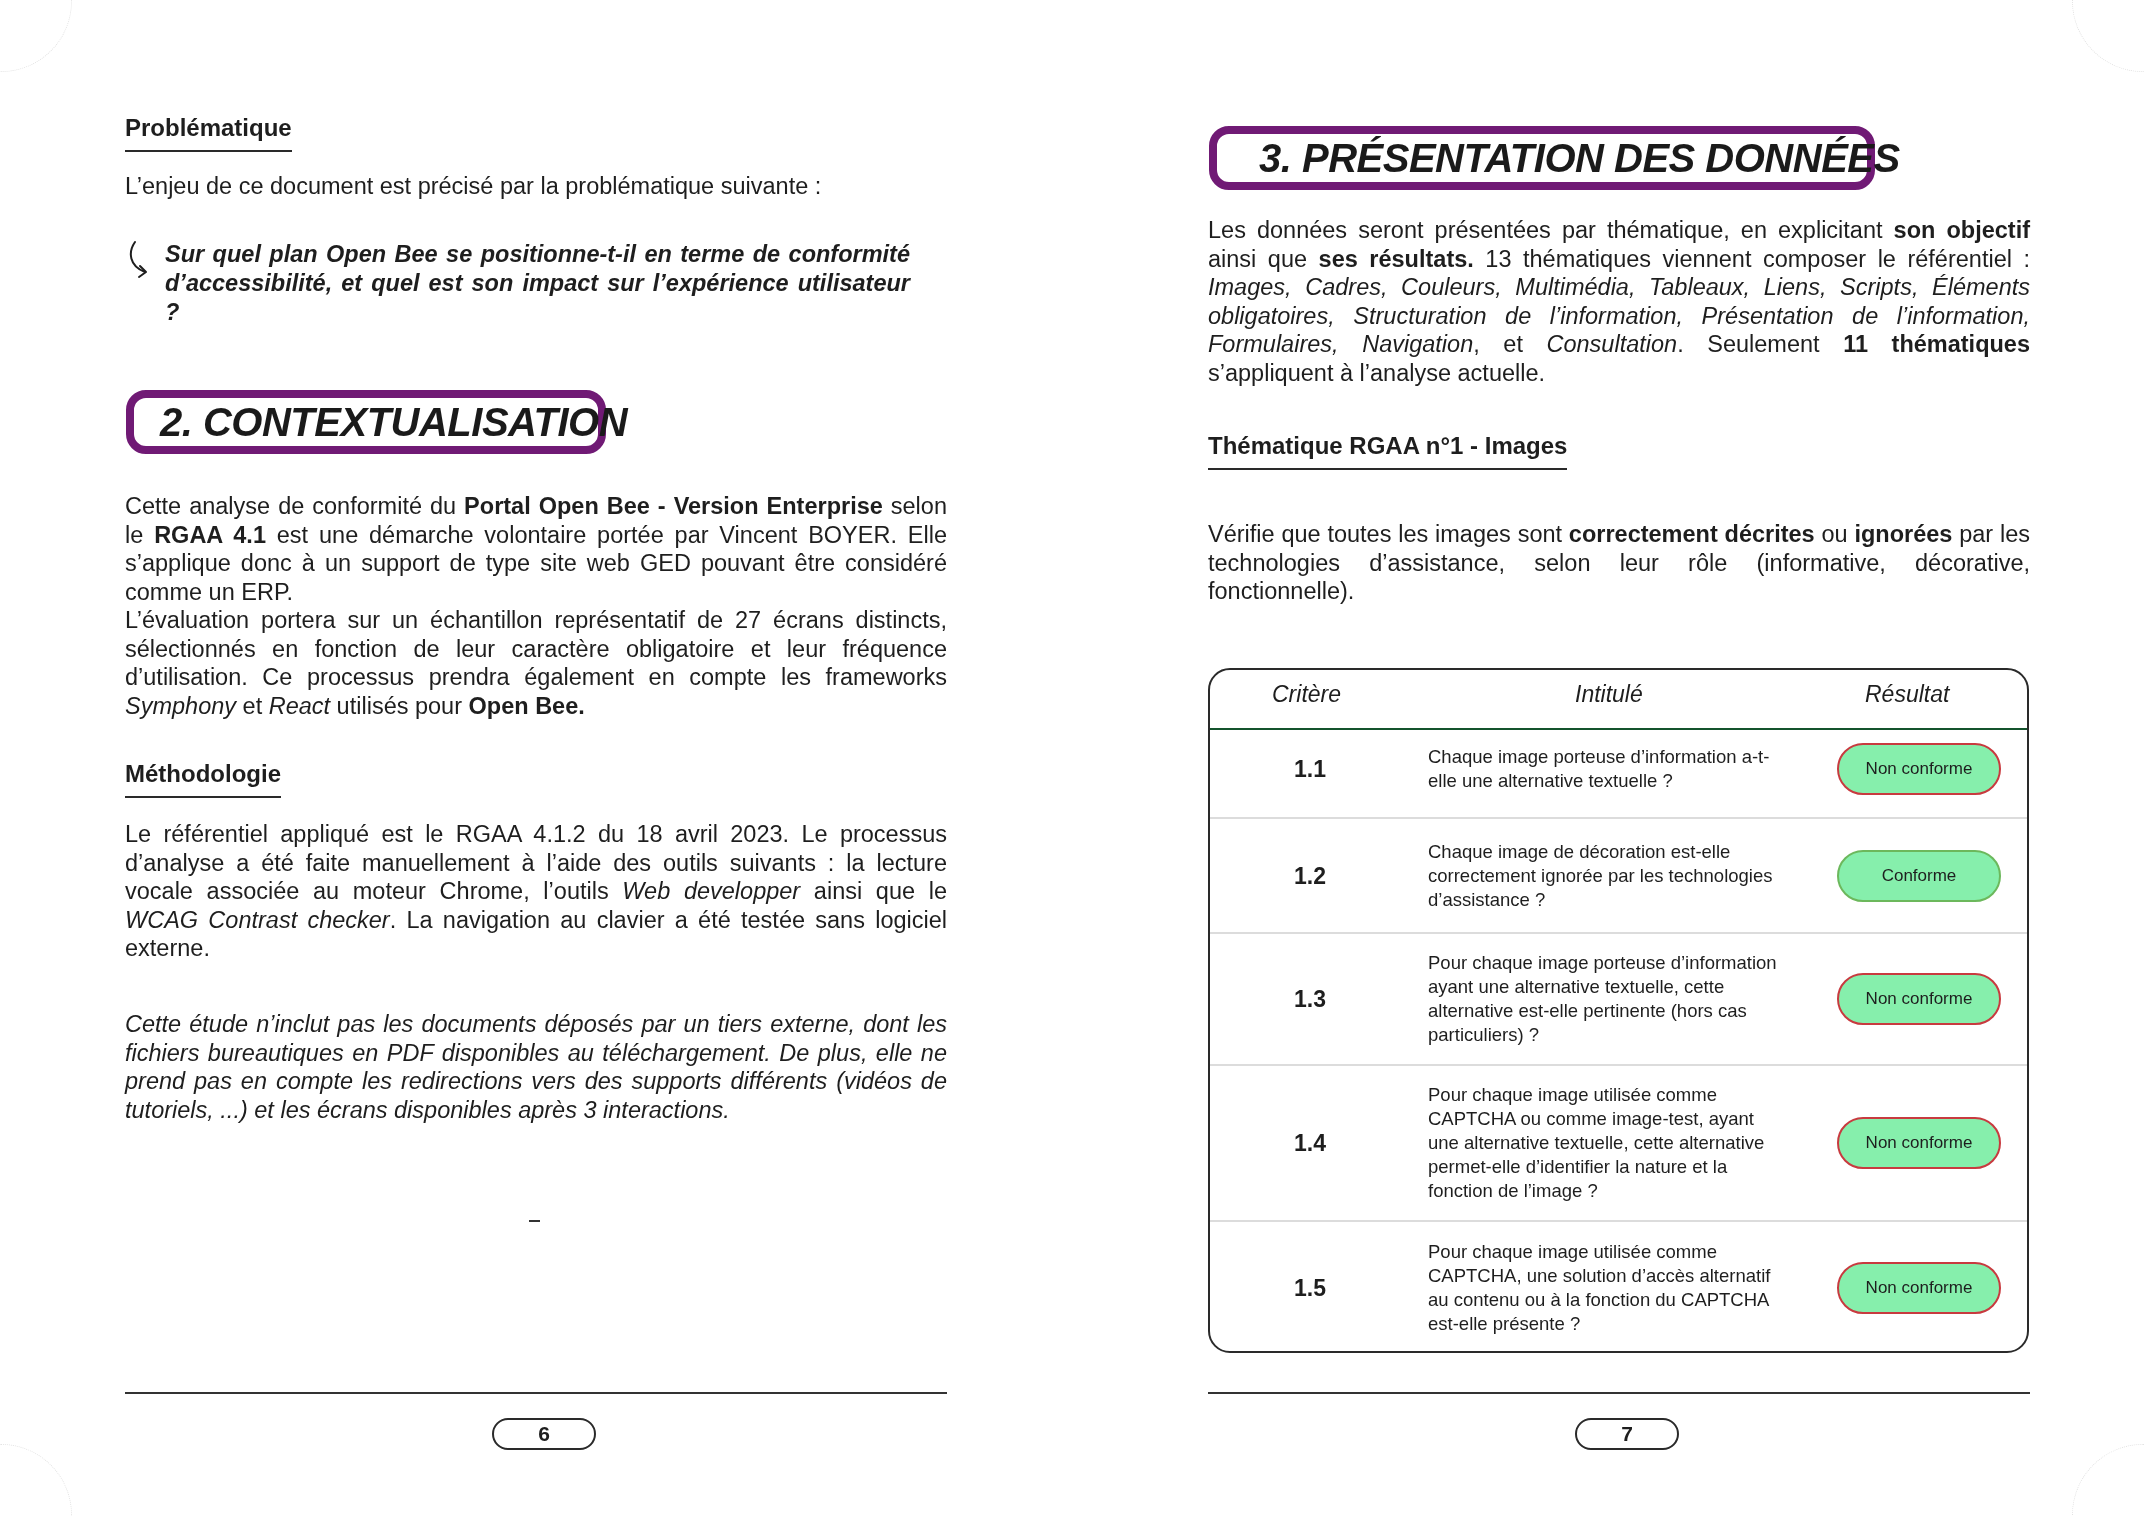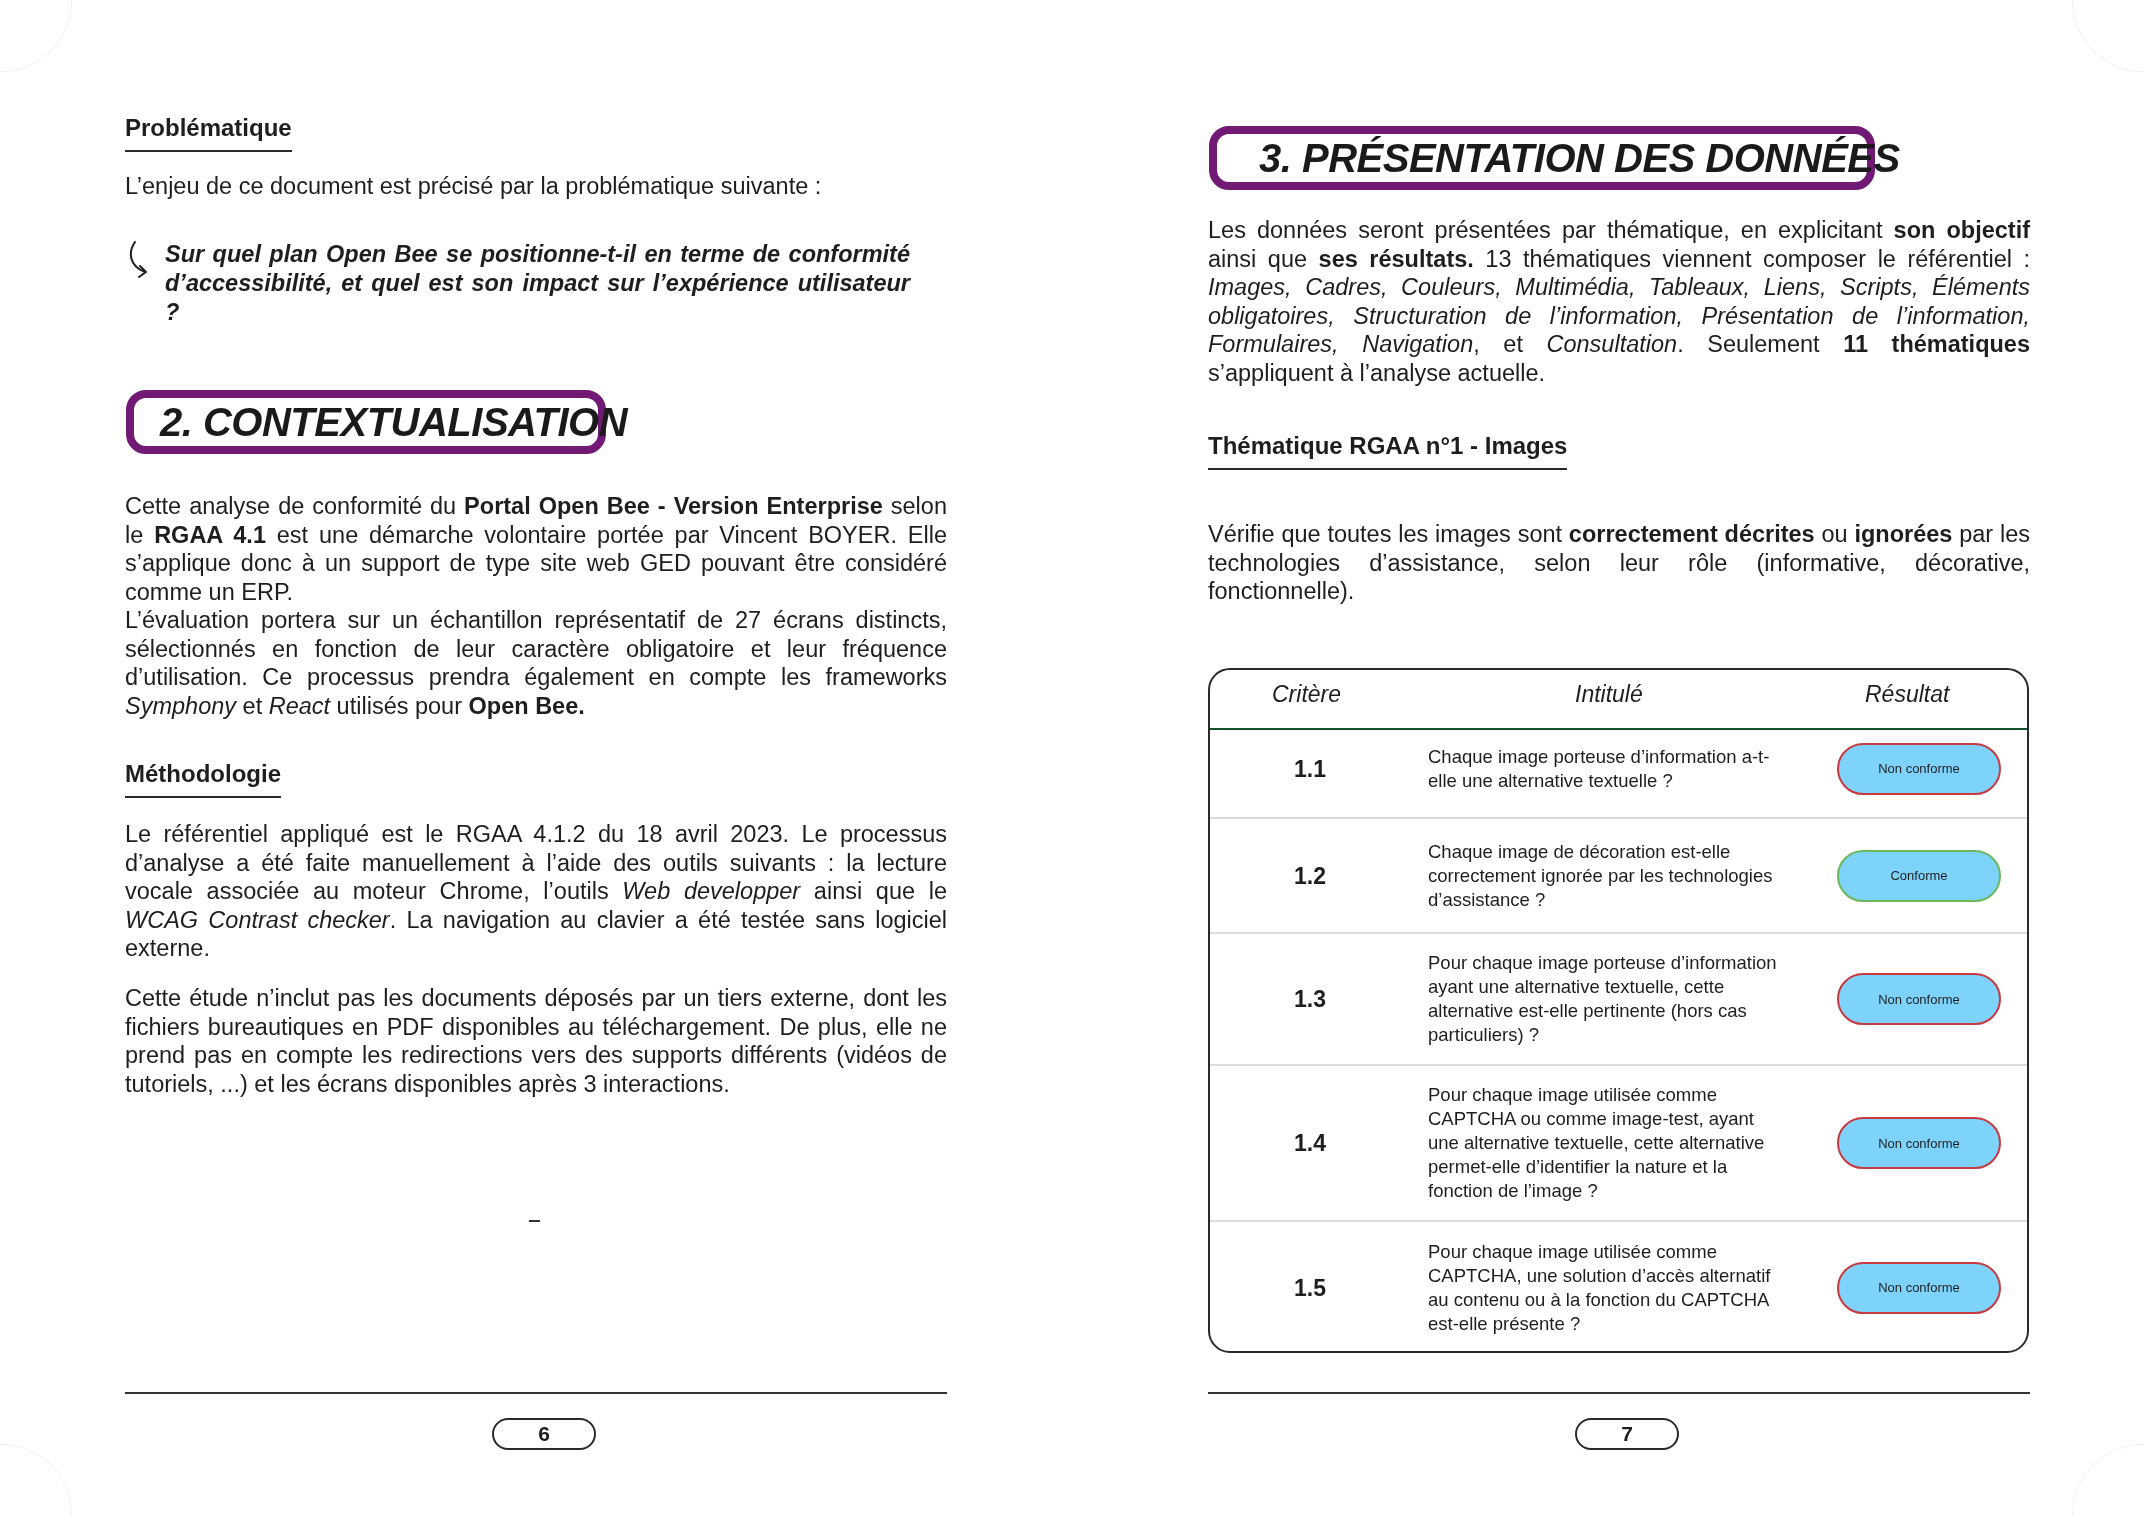--- a/index.html
+++ b/index.html
@@ -47,21 +47,21 @@
   .th-intitule { left: 365px; }
   .th-resultat { left: 655px; }
   .crit-row { position: absolute; left: 0; width: 100%; box-sizing: border-box; border-top: 2px solid #dcdcdc; }
   .crit-row.first { border-top: none; }
   .crit-num { position: absolute; left: 80px; width: 40px; text-align: center; top: 50%; transform: translateY(-50%);
               font-weight: bold; font-size: 23px; }
   .crit-label { position: absolute; left: 218px; width: 355px; top: 50%; transform: translateY(-50%);
                 font-size: 18.5px; line-height: 24px; margin: 0; }
   .crit-badge { position: absolute; left: 627px; width: 164px; height: 52px; top: 50%; transform: translateY(-50%);
                 box-sizing: border-box; border: 2px solid #c83a3f; border-radius: 26px; display: flex; align-items: center;
-                justify-content: center; font-size: 13px; background: #7dd3fc; }
+                justify-content: center; font-size: 17px; background: #86efac; }
   .crit-badge.ok { border-color: #6cb85c; }
 </style>
 </head>
 <body>
 
 <div class="spread">
   <div class="page-corner" style="left:-70px; top:-70px;"></div>
   <div class="page-corner" style="right:-70px; top:-70px;"></div>
   <div class="page-corner" style="left:-70px; bottom:-70px;"></div>
   <div class="page-corner" style="right:-70px; bottom:-70px;"></div>
@@ -83,21 +83,21 @@
     <div class="section-box" style="left:1px; top:390px; width:480px; height:64px; padding-left:26px;">
       <span class="section-title">2. CONTEXTUALISATION</span>
     </div>
 
     <p class="body-text" style="top:492px;"><span>Cette analyse de conformité du </span><b>Portal Open Bee - Version Enterprise</b><span> selon le </span><b>RGAA 4.1</b><span> est une démarche volontaire portée par Vincent BOYER. Elle s’applique donc à un support de type site web GED pouvant être considéré comme un ERP.</span><br><span>L’évaluation portera sur un échantillon représentatif  de 27 écrans distincts, sélectionnés en fonction de leur caractère obligatoire et leur fréquence d’utilisation. Ce processus prendra également en compte les frameworks </span><i>Symphony</i><span> et </span><i>React</i><span> utilisés pour </span><b>Open Bee.</b></p>
 
     <div class="subheading" style="left:0; top:760px;">Méthodologie</div>
 
     <p class="body-text" style="top:820px;"><span>Le référentiel appliqué est le RGAA 4.1.2 du 18 avril 2023. Le processus d’analyse a été faite manuellement à l’aide des outils suivants : la lecture vocale associée au moteur Chrome, l’outils </span><i>Web developper</i><span> ainsi que le </span><i>WCAG Contrast checker</i><span>. La navigation au clavier a été testée sans logiciel externe.</span></p>
 
-    <p class="body-text" style="top:984px;">Cette étude n’inclut pas les documents déposés par un tiers externe, dont les fichiers bureautiques en PDF disponibles au téléchargement. De plus, elle ne prend pas en compte les redirections vers des supports différents (vidéos de tutoriels, ...) et les écrans disponibles après 3 interactions.</p>
+    <p class="body-text" style="top:1010px;font-style:italic;">Cette étude n’inclut pas les documents déposés par un tiers externe, dont les fichiers bureautiques en PDF disponibles au téléchargement. De plus, elle ne prend pas en compte les redirections vers des supports différents (vidéos de tutoriels, ...) et les écrans disponibles après 3 interactions.</p>
 
     <div class="dash"></div>
 
     <div class="footer-line"></div>
     <div class="page-pill">6</div>
   </div>
 
   <div class="page right">
 
     <div class="section-box" style="left:1px; top:126px; width:666px; height:64px; padding-left:42px;">

